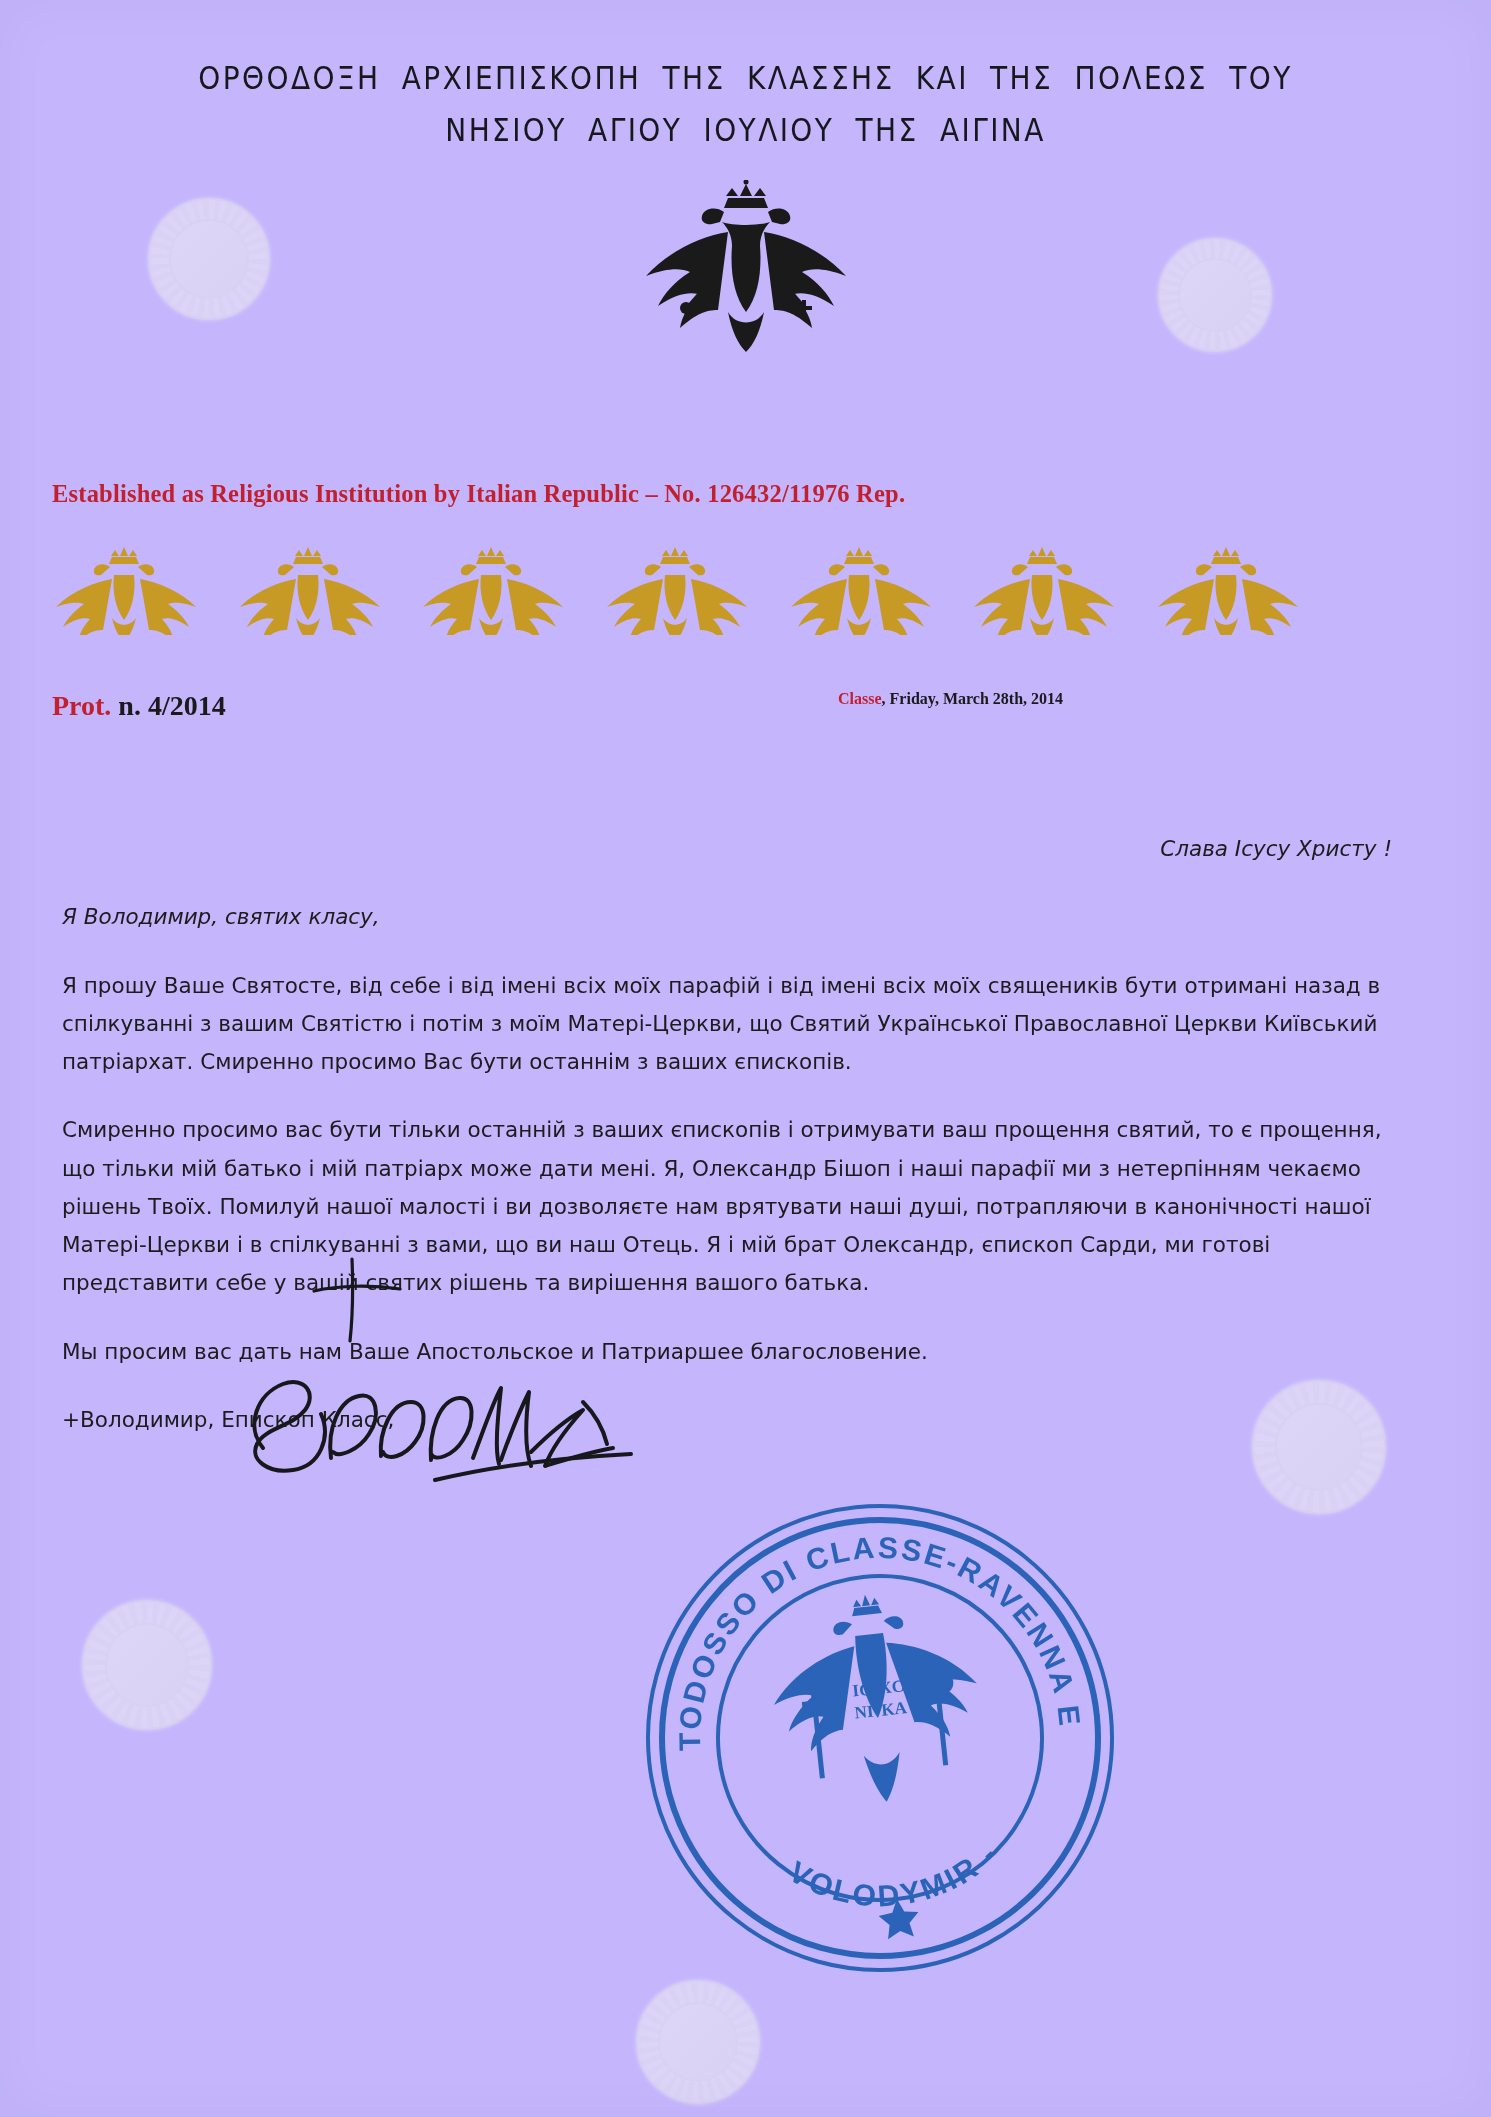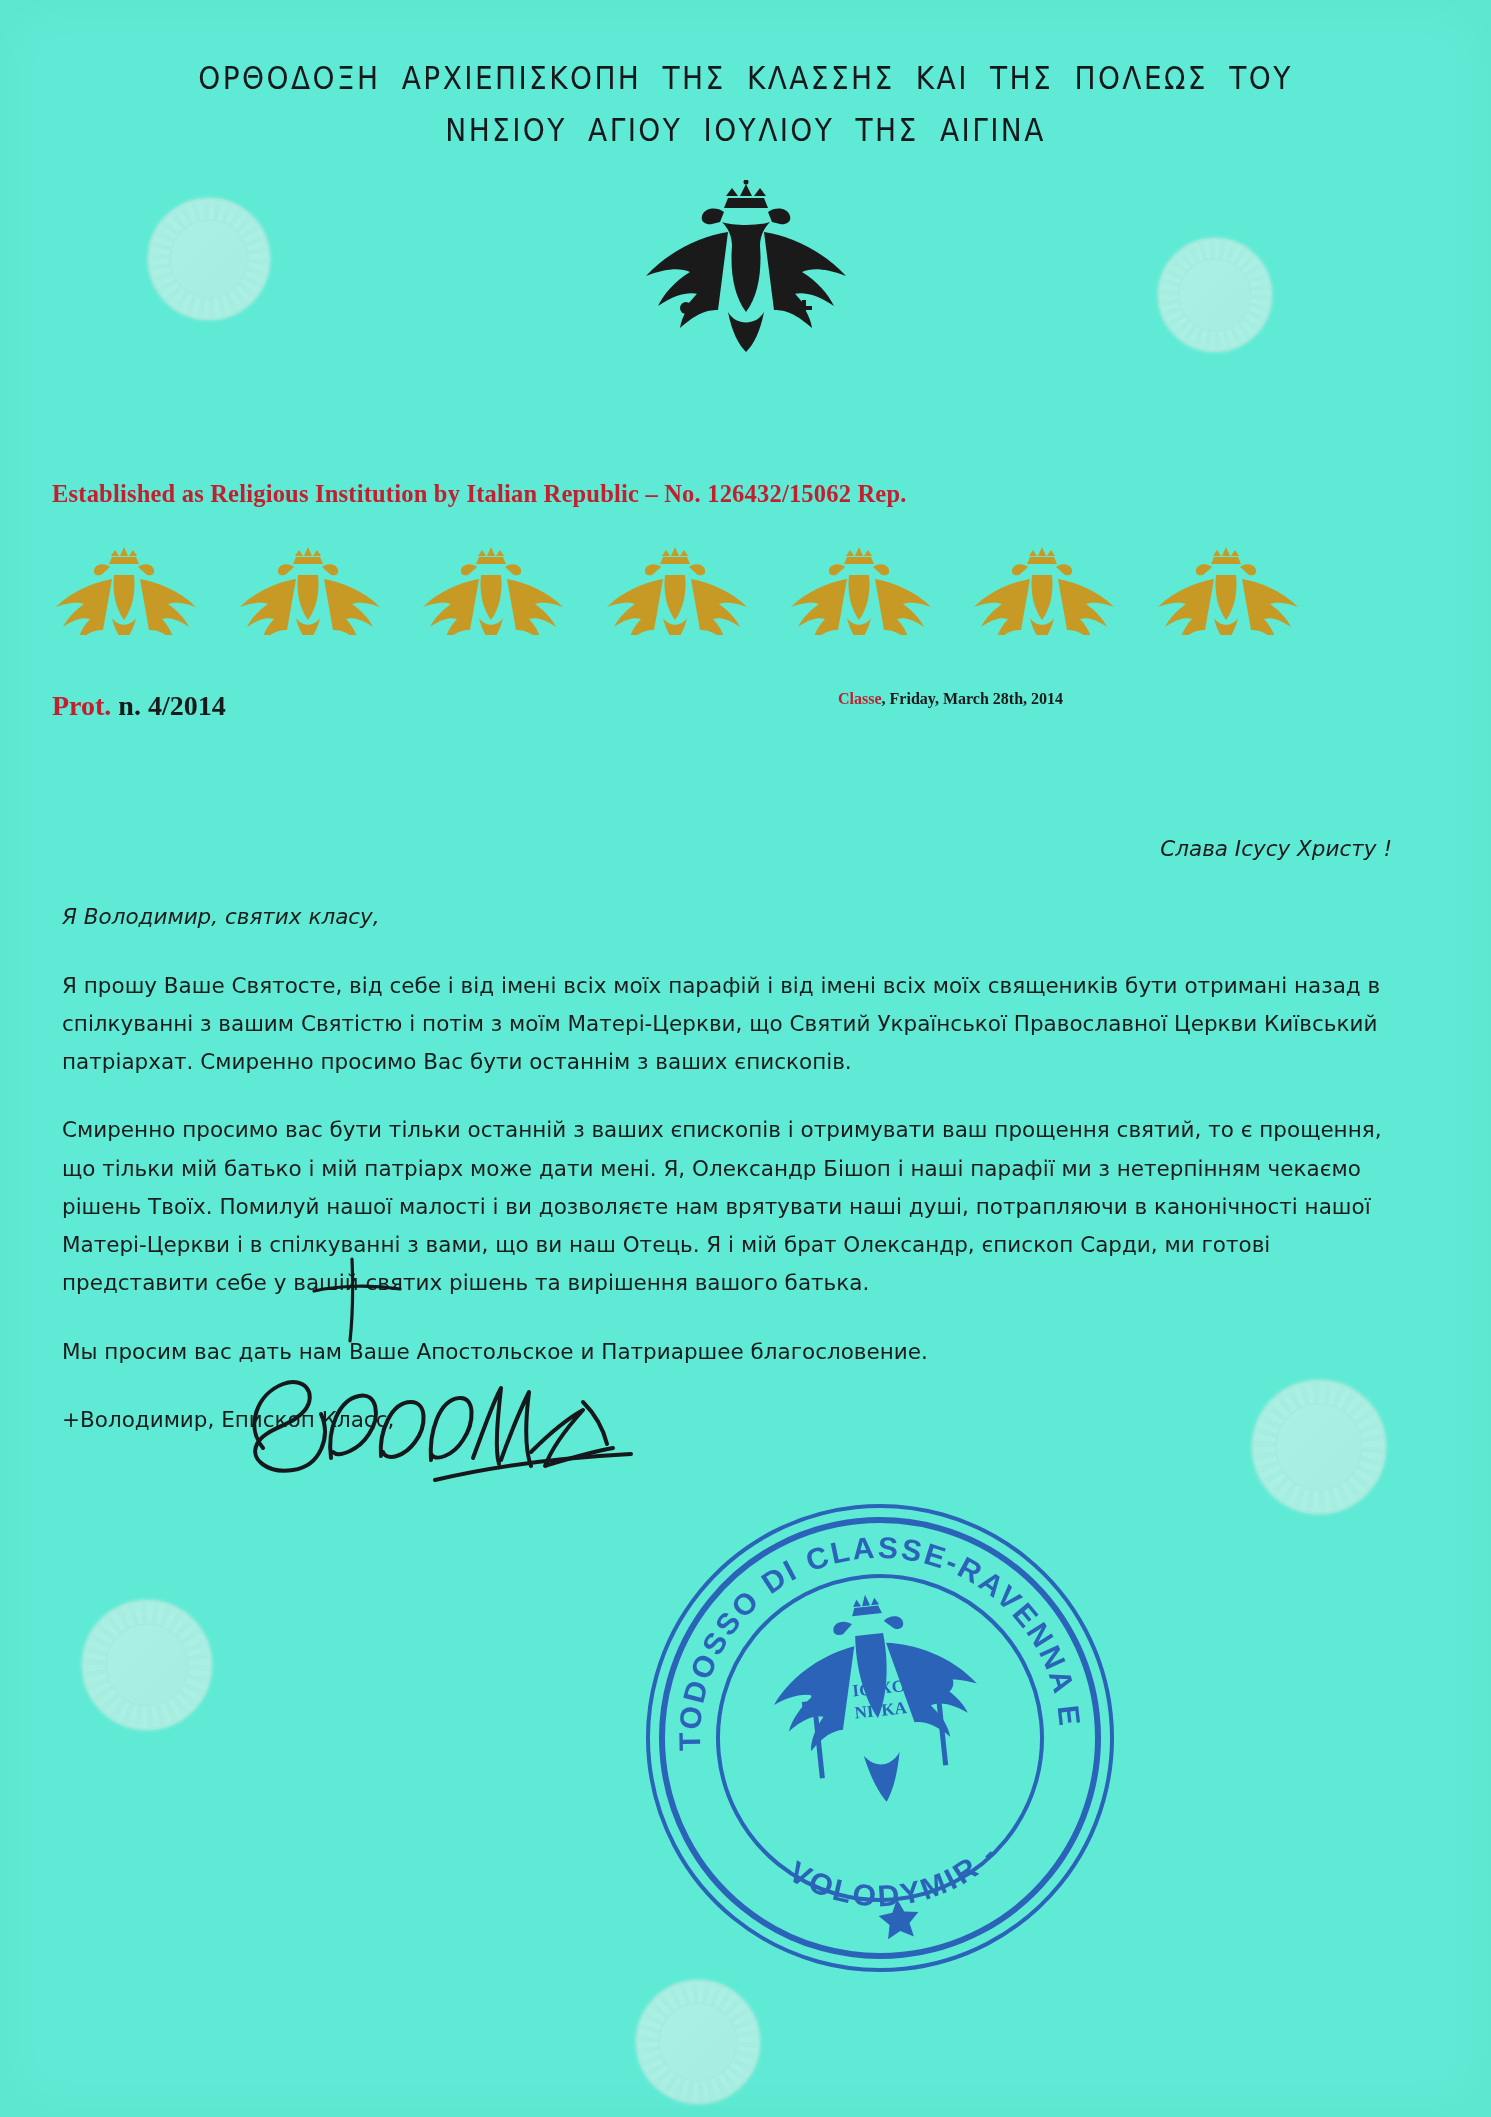--- a/index.html
+++ b/index.html
@@ -4,21 +4,21 @@
 <style>
   html, body {
     margin: 0;
     padding: 0;
     background: #ffffff;
   }
   .page {
     position: relative;
     width: 1491px;
     height: 2117px;
-    background: #5eead4;
+    background: #c4b5fd;
     overflow: hidden;
     font-family: "Liberation Sans", sans-serif;
     color: #111;
   }
 
   
   .greek-header {
     position: absolute;
     top: 62px;
     left: 0;
@@ -249,21 +249,21 @@
   </div>
   <div class="watermark" style="left:82px; top:1600px; width:126px; height:126px;">
     <div class="wm-ring"></div>
       <div class="wm-inner"></div>
   </div>
   <div class="watermark" style="left:636px; top:1980px; width:120px; height:120px;">
     <div class="wm-ring"></div>
       <div class="wm-inner"></div>
   </div>
 
-  <div class="established">Established as Religious Institution by  Italian Republic – No. 126432/15062 Rep.</div>
+  <div class="established">Established as Religious Institution by  Italian Republic – No. 126432/11976 Rep.</div>
 
   <div class="eagle-row">
     <span class="gold-eagle">
       <svg viewBox="0 0 148 90" width="148" height="90">
         <g fill="#c79a26">
           <path d="M62 12 h24 l3 7 h-30 z"></path>
             <path d="M65 5 l4 6 h-8 z M74 2 l4 9 h-8 z M83 5 l4 6 h-8 z"></path>
           <path d="M60 22 c-6 -5 -15 -3 -16 3 c-1 5 4 6 7 5 z"></path>
           <path d="M88 22 c6 -5 15 -3 16 3 c1 5 -4 6 -7 5 z"></path>
           <path d="M64 30 h20 c2 18 -2 34 -10 45 c-8 -11 -12 -27 -10 -45 z"></path>

